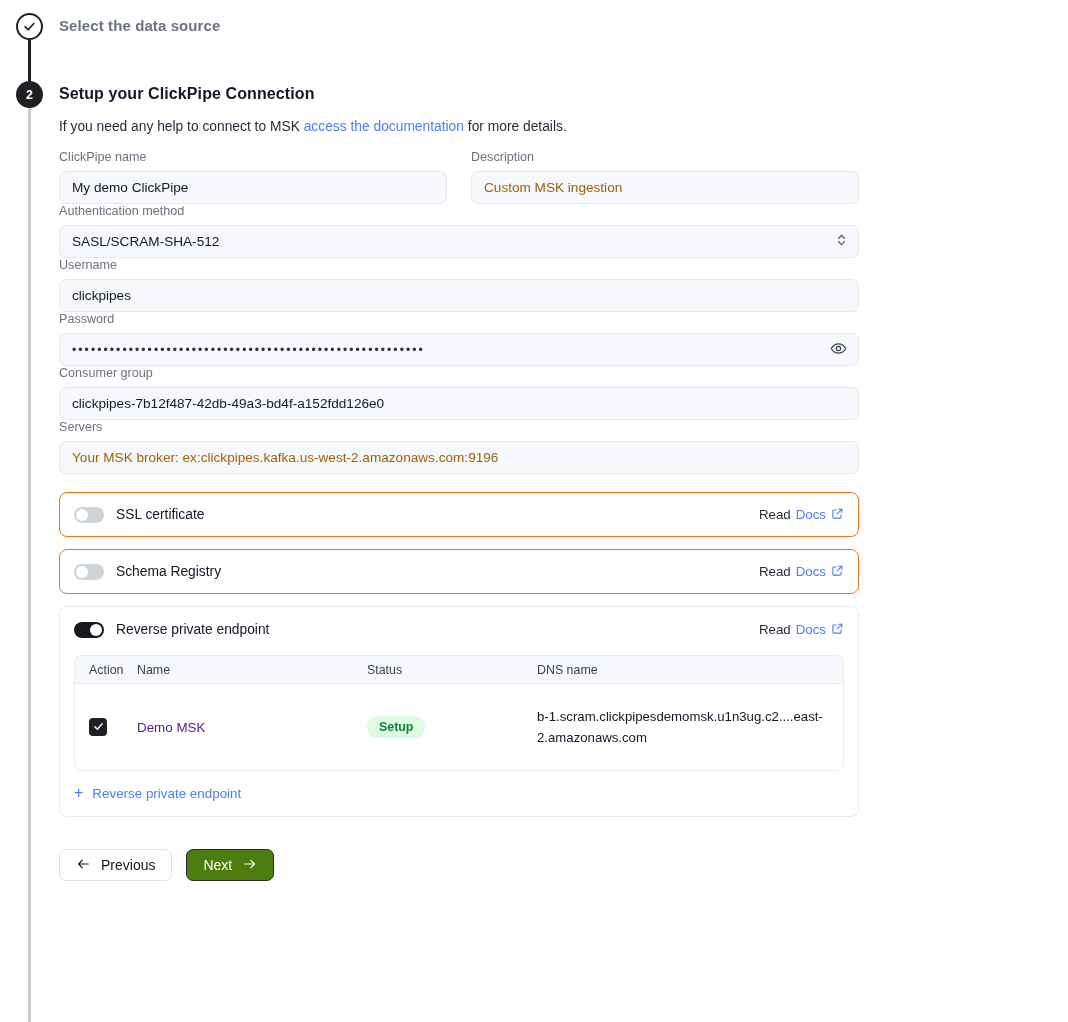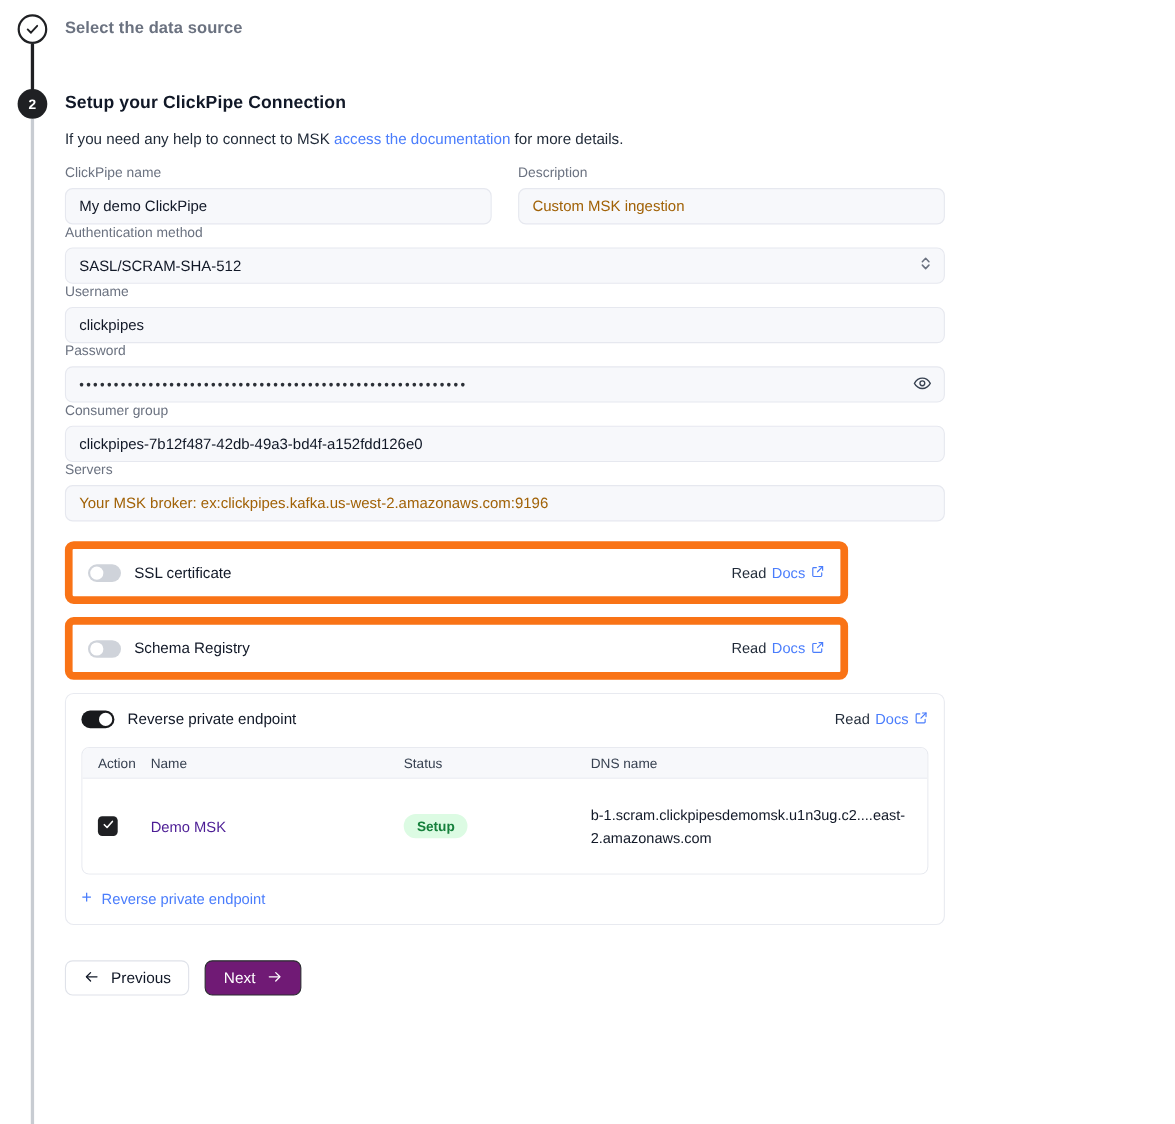--- a/index.html
+++ b/index.html
@@ -90,22 +90,22 @@
   }
   .eye-btn {
     position: absolute; right: 10px; top: 50%; transform: translateY(-50%);
     background: none; border: none; cursor: pointer; padding: 2px; display: block;
   }
 
   .field { }
 
   
   .toggle-card {
-    width: 712px;
-    border: 7px solid #f97316;
+    width: 800px;
+    border: 1px solid #f97316;
     border-radius: 8px;
     background: #ffffff;
     margin-bottom: 12px;
   }
   .toggle-row {
     height: 43px; display: flex; align-items: center; padding: 0 14px;
   }
   .toggle {
     width: 30px; height: 16px; border-radius: 9px;
     background: #cfd3da; position: relative; flex: none; cursor: pointer;
@@ -169,21 +169,21 @@
   .add-link .plus { font-size: 16px; line-height: 1; color: #4a7dfc; }
 
   
   .footer { margin-top: 32px; display: flex; gap: 14px; align-items: center; }
   .btn {
     height: 32px; border-radius: 7px; display: inline-flex; align-items: center;
     gap: 10px; padding: 0 16px; font-size: 14px; cursor: pointer;
     font-family: "Liberation Sans", sans-serif;
   }
   .btn-prev { background: #fff; border: 1px solid #dfe2e9; color: #111827; }
-  .btn-next { background: #701a75; border: 1px solid #2b2d31; color: #ffffff; }
+  .btn-next { background: #4d7c0f; border: 1px solid #2b2d31; color: #ffffff; }
 </style>
 </head>
 <body>
 
 <div class="page">
 
   <div class="stepper">
     <div class="rail-dark"></div>
     <div class="rail-gray"></div>
 

